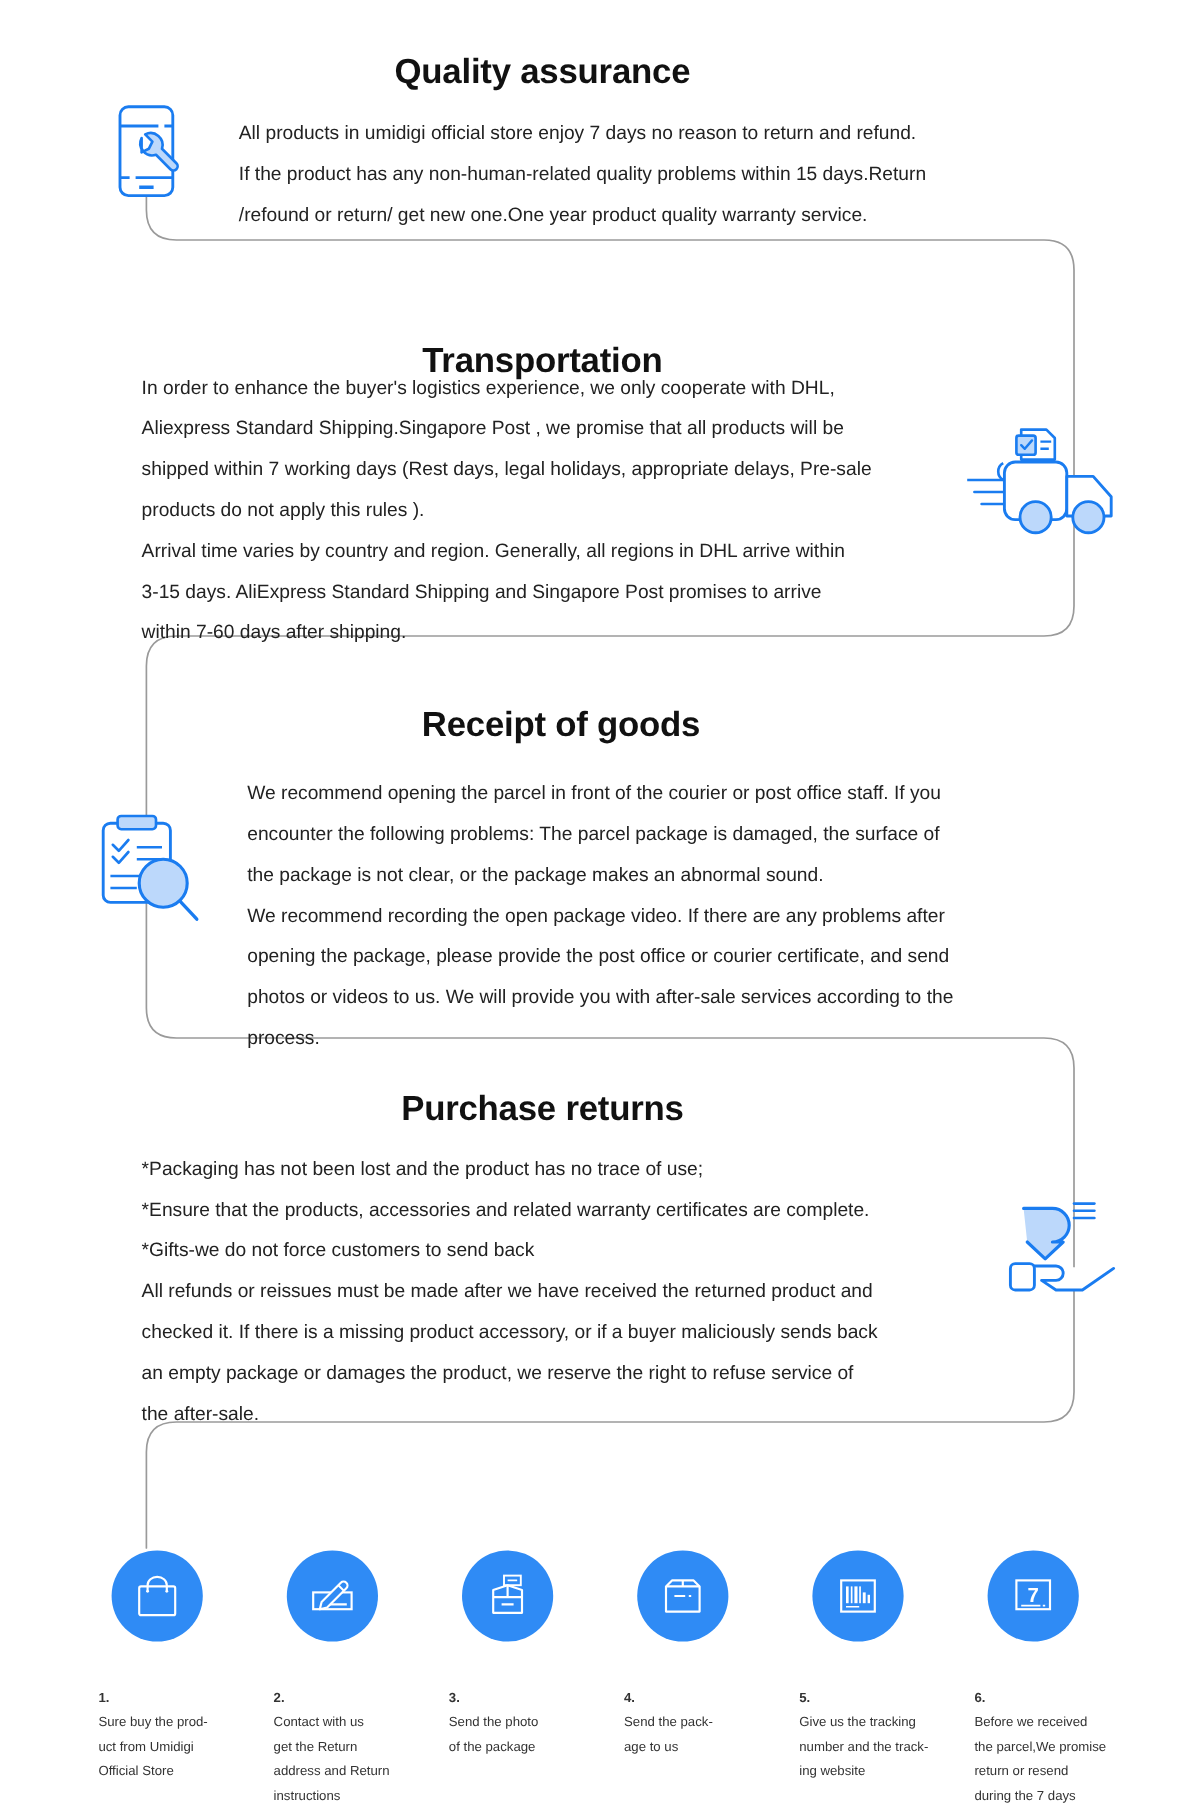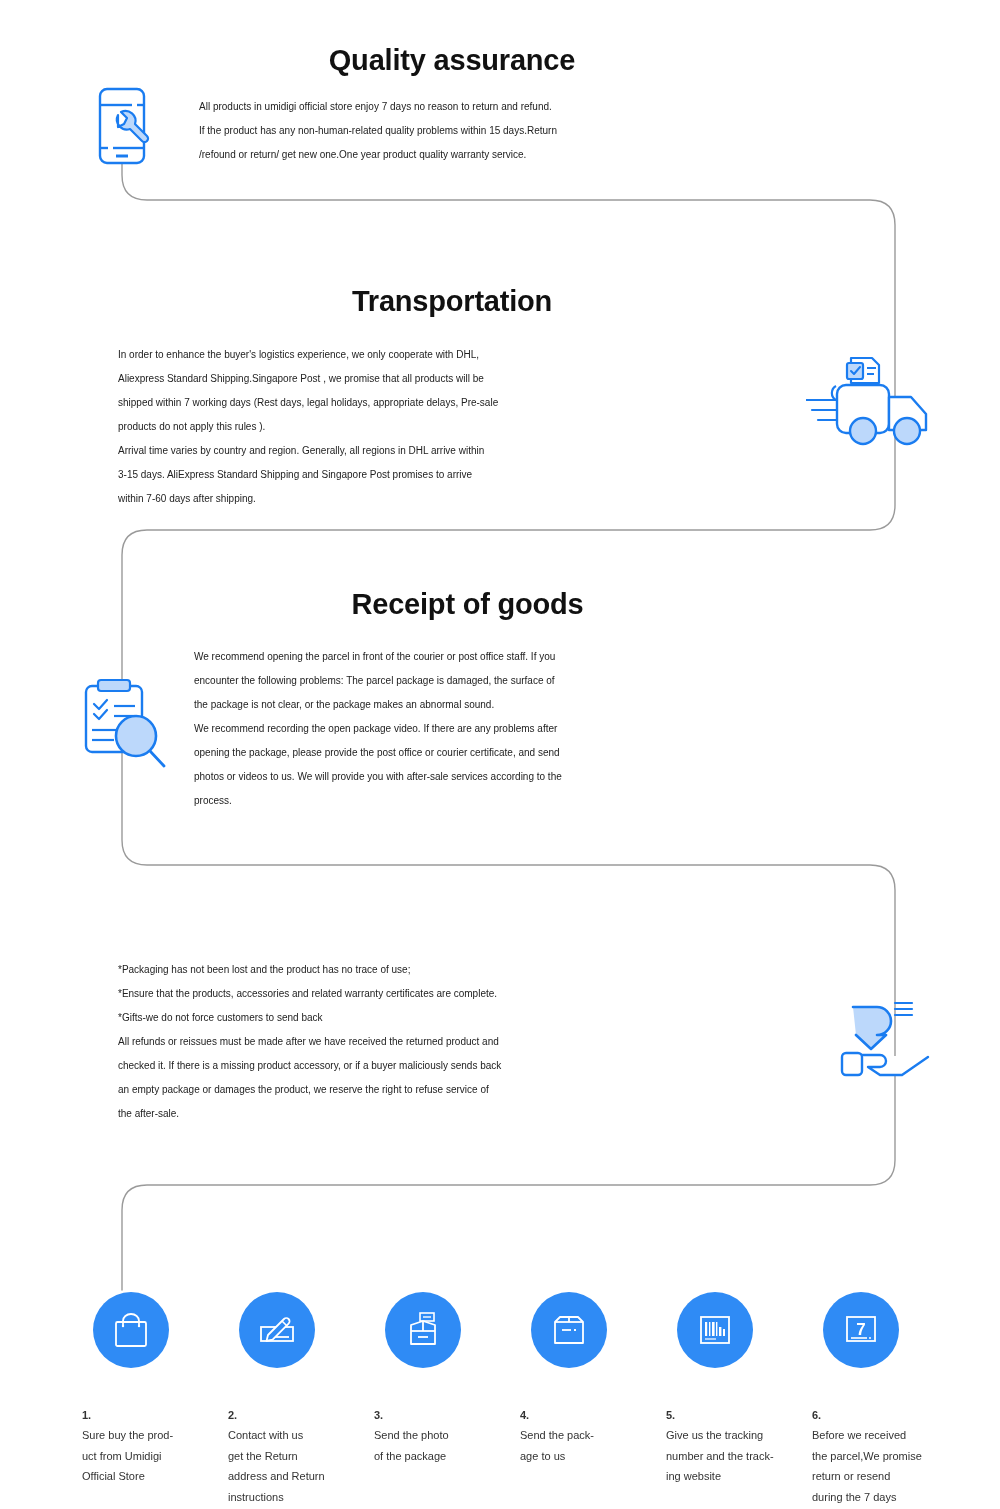--- a/index.html
+++ b/index.html
@@ -36,22 +36,22 @@
     font-size: 29px;
     font-weight: 700;
     letter-spacing: -0.2px;
     color: #111111;
     z-index: 4;
   }
 
   
   .body-text {
     position: absolute;
-    font-size: 10px;
-    line-height: 24px;
+    font-size: 16px;
+    line-height: 34px;
     color: #222222;
     z-index: 4;
     white-space: pre-line;
   }
 
   
   .illo { position: absolute; z-index: 3; }
 
   
   .steps {
@@ -111,21 +111,21 @@
 
     <path d="M26 30 a10 10 0 0 0 12 14 l12 12 a3.5 3.5 0 0 0 5-5 l-12 -12 a10 10 0 0 0 -14 -12 l6 6 -3 6 -6 3 z" fill="#bcd8fb" stroke="#1a7cf0" stroke-width="2.2" stroke-linejoin="round"></path>
   </svg>
 
   <div class="body-text" style="left:199px; top:95px; width:690px;">All products in umidigi official store enjoy 7 days no reason to return and refund.
 If the product has any non-human-related quality problems within 15 days.Return
 /refound or return/ get new one.One year product quality warranty service.</div>
 
   <div class="heading" style="top:252px;margin-top:33px;">Transportation</div>
 
-  <div class="body-text" style="left:118px; top:307px; width:700px;margin-top:36px;">In order to enhance the buyer's logistics experience, we only cooperate with DHL,
+  <div class="body-text" style="left:118px; top:307px; width:700px;">In order to enhance the buyer's logistics experience, we only cooperate with DHL,
 Aliexpress Standard Shipping.Singapore Post , we promise that all products will be
 shipped within 7 working days (Rest days, legal holidays, appropriate delays, Pre-sale
 products do not apply this rules ).
 Arrival time varies by country and region. Generally, all regions in DHL arrive within
 3-15 days. AliExpress Standard Shipping and Singapore Post promises to arrive
 within 7-60 days after shipping.</div>
 
   <svg class="illo" style="left:806px; top:352px;" width="140" height="100" viewBox="0 0 140 100" fill="none">
 
     <line x1="0" y1="48" x2="34" y2="48" stroke="#1a7cf0" stroke-width="2.2" stroke-linecap="round"></line>
@@ -155,28 +155,29 @@
     <path d="M16 26 l5 5 l8 -9" stroke="#1a7cf0" stroke-width="2.2" fill="none" stroke-linecap="round" stroke-linejoin="round"></path>
     <path d="M16 36 l5 5 l8 -9" stroke="#1a7cf0" stroke-width="2.2" fill="none" stroke-linecap="round" stroke-linejoin="round"></path>
     <line x1="36" y1="28" x2="57" y2="28" stroke="#1a7cf0" stroke-width="2.2"></line>
     <line x1="36" y1="38" x2="57" y2="38" stroke="#1a7cf0" stroke-width="2.2"></line>
     <line x1="14" y1="52" x2="42" y2="52" stroke="#1a7cf0" stroke-width="2.2"></line>
     <line x1="14" y1="62" x2="36" y2="62" stroke="#1a7cf0" stroke-width="2.2"></line>
     <circle cx="58" cy="58" r="20" fill="#bcd8fb" stroke="#1a7cf0" stroke-width="2.6"></circle>
     <line x1="72" y1="73" x2="86" y2="88" stroke="#1a7cf0" stroke-width="2.8" stroke-linecap="round"></line>
   </svg>
 
-  <div class="body-text" style="left:194px; top:645px; width:690px;">We recommend opening the parcel in front of the courier or post office staff. If you
+  <div class="body-text" style="left:206px; top:645px; width:690px;">We recommend opening the parcel in front of the courier or post office staff. If you
 encounter the following problems: The parcel package is damaged, the surface of
 the package is not clear, or the package makes an abnormal sound.
 We recommend recording the open package video. If there are any problems after
 opening the package, please provide the post office or courier certificate, and send
 photos or videos to us. We will provide you with after-sale services according to the
 process.</div>
 
+  <div class="heading" style="top:908px;">Purchase returns</div>
 
   <div class="body-text" style="left:118px; top:958px; width:720px;">*Packaging has not been lost and the product has no trace of use;
 *Ensure that the products, accessories and related warranty certificates are complete.
  *Gifts-we do not force customers to send back
 All refunds or reissues must be made after we have received the returned product and
 checked it. If there is a missing product accessory, or if a buyer maliciously sends back
 an empty package or damages the product, we reserve the right to refuse service of
 the after-sale.</div>
 
   <svg class="illo" style="left:840px; top:995px;" width="94" height="90" viewBox="0 0 94 90" fill="none">

